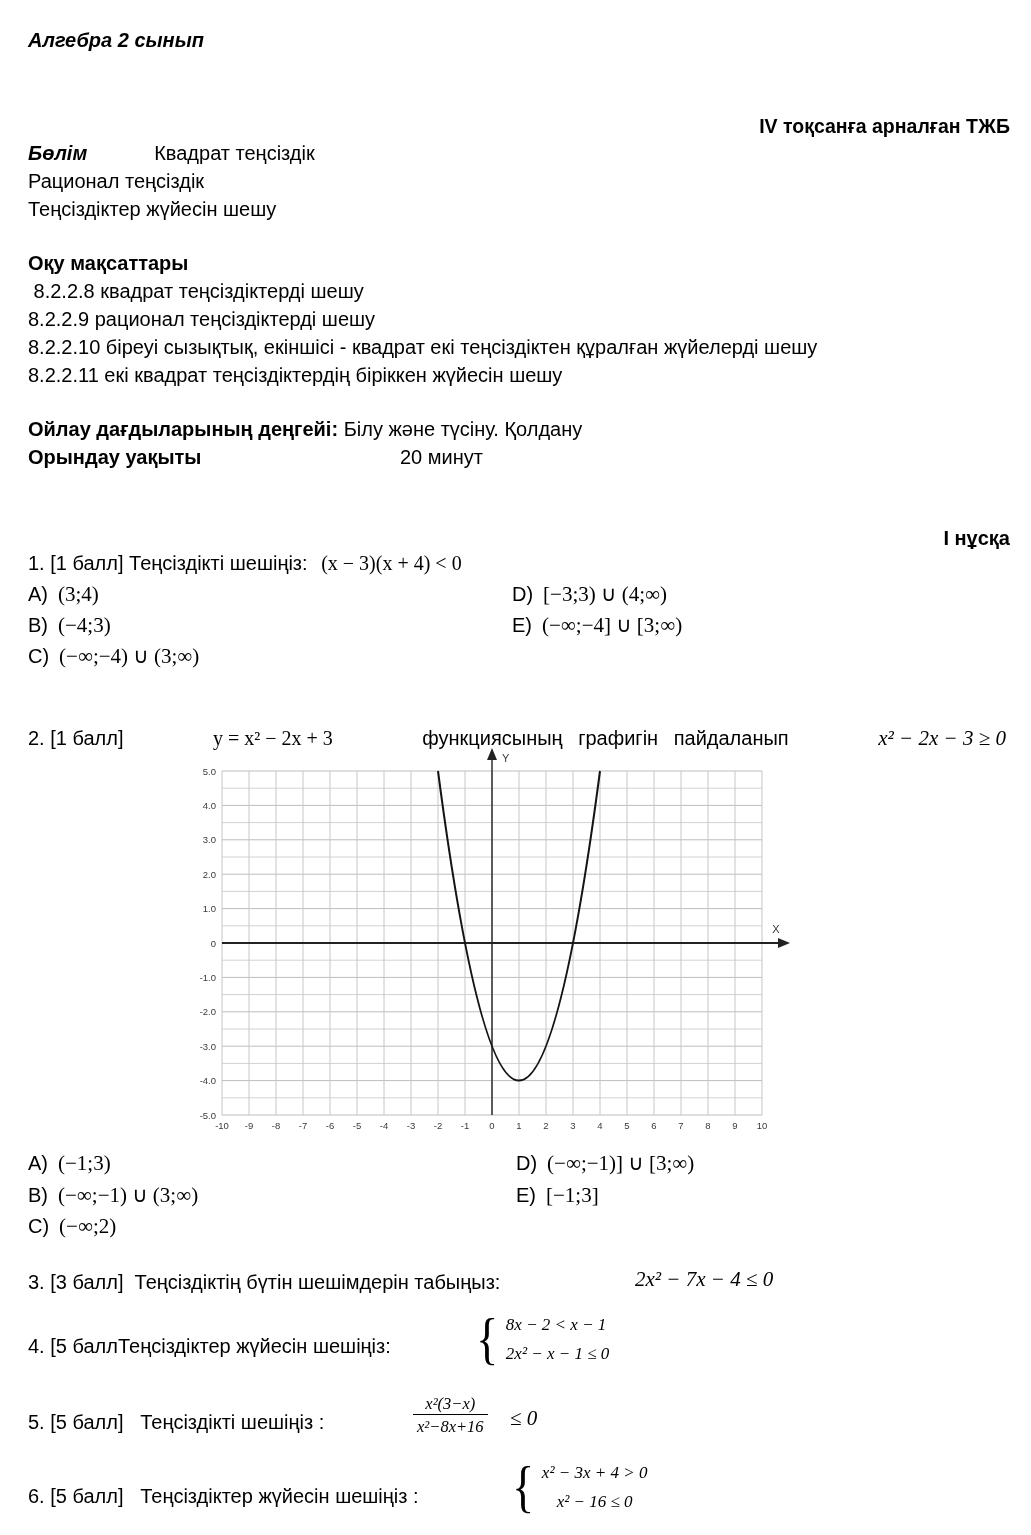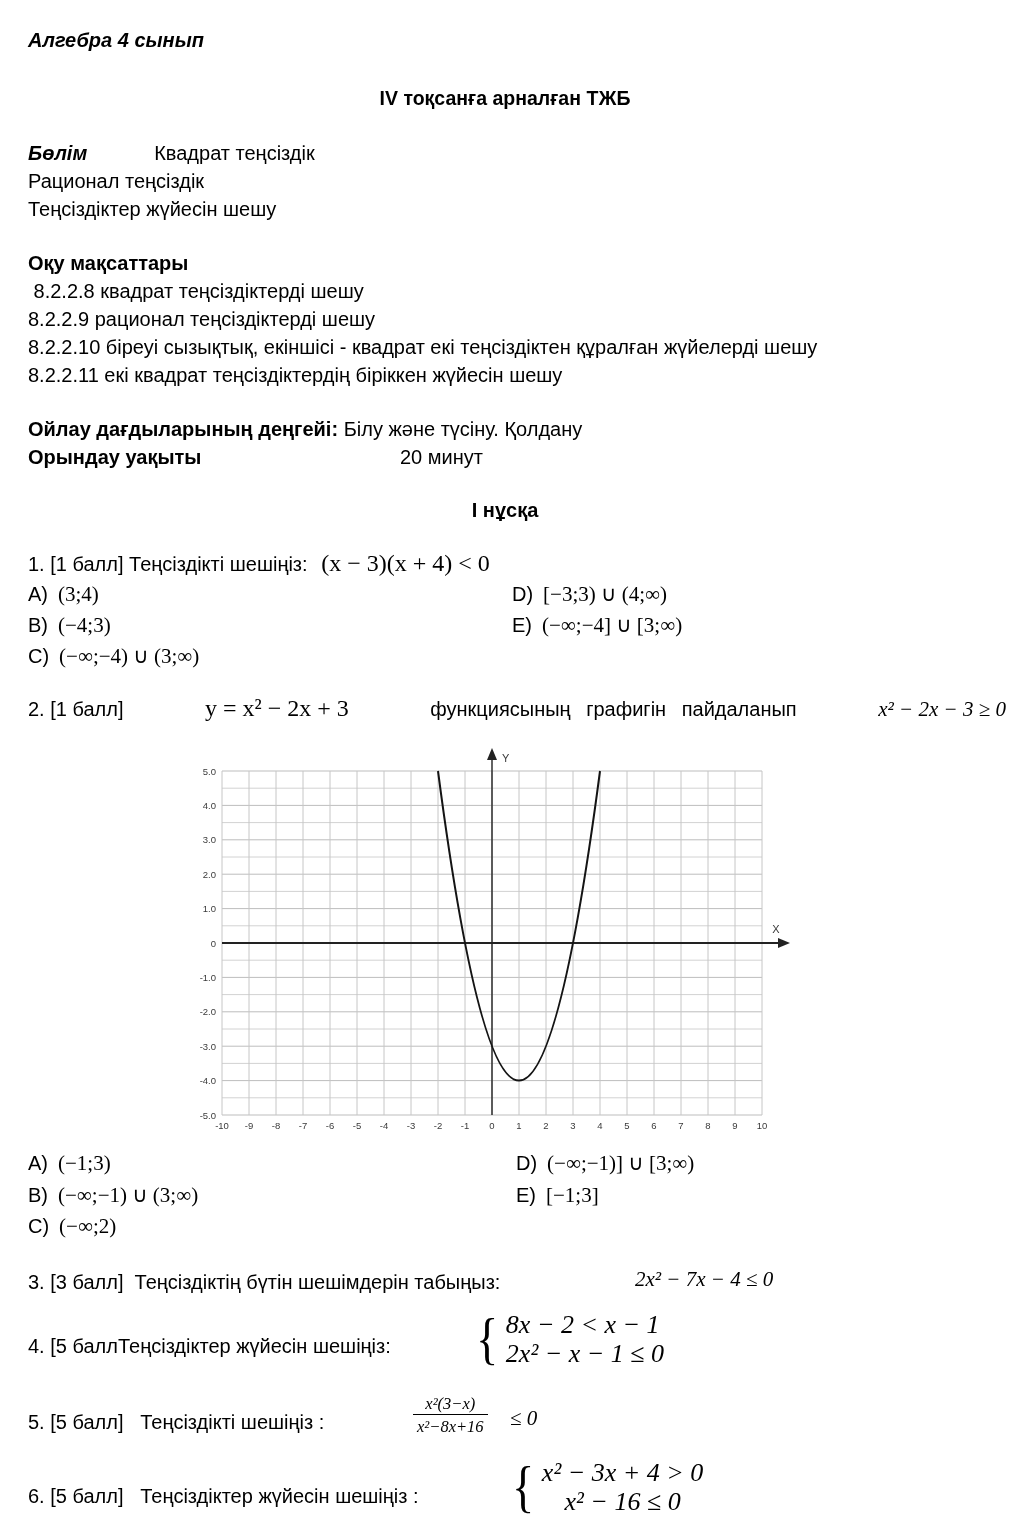--- a/index.html
+++ b/index.html
@@ -3,49 +3,49 @@
 <meta charset="utf-8">
 <style>
   html,body{margin:0;padding:0;background:#ffffff;}
   .page{position:relative;width:1031px;height:1535px;background:#fff;color:#000;
         font-family:"Liberation Sans",sans-serif;overflow:hidden;}
   .abs{position:absolute;}
   .b{font-weight:bold;}
   .bi{font-weight:bold;font-style:italic;}
   .t20{font-size:20px;line-height:28px;}
   .t19{font-size:19.5px;line-height:26px;}
-  .center{text-align:center;}
+  .center{text-align:right;margin-top:28px;}
   .pre{white-space:pre-wrap;}
   
-  .mu{font-family:"Liberation Serif",serif;font-size:24px;}
+  .mu{font-family:"Liberation Serif",serif;font-size:20px;}
   .mi{font-family:"Liberation Serif",serif;font-style:italic;font-size:21px;}
   .opt{font-size:20px;line-height:26px;}
   .oval{font-family:"Liberation Serif",serif;font-size:21px;margin-left:10px;}
   
-  .q2line1{left:28px;top:694px;width:978px;display:flex;justify-content:space-between;align-items:baseline;}
+  .q2line1{left:28px;top:724px;width:978px;display:flex;justify-content:space-between;align-items:baseline;}
   .wsp{word-spacing:10px;}
   
   .sys{display:flex;align-items:center;}
   .brace{font-family:"Liberation Serif",serif;font-size:58px;font-weight:400;line-height:58px;
          transform:scaleX(.8);transform-origin:left center;}
   .sysrows{display:flex;flex-direction:column;margin-left:2px;}
-  .sysrows .row{font-family:"Liberation Serif",serif;font-style:italic;font-size:26px;line-height:29px;}
+  .sysrows .row{font-family:"Liberation Serif",serif;font-style:italic;font-size:17px;line-height:29px;}
   .row-centered{text-align:center;}
   
   .frac{display:inline-flex;flex-direction:column;align-items:center;
         font-family:"Liberation Serif",serif;font-style:italic;font-size:16.5px;line-height:19px;}
   .frac .num{padding:0 4px 1px;}
   .frac .den{border-top:1.5px solid #000;padding:2px 4px 0;}
 </style>
 </head>
 <body>
 
 <div class="page">
 
-  <div class="abs bi t20" style="left:28px;top:26px">Алгебра 4 сынып</div>
+  <div class="abs bi t20" style="left:28px;top:26px">Алгебра 2 сынып</div>
 
   <div class="abs b t19 center" style="left:0;top:85px;width:1010px">IV тоқсанға арналған ТЖБ</div>
 
   <div class="abs t20" style="left:28px;top:139px">
     <span class="bi">Бөлім</span><span class="t20" style="margin-left:67px">Квадрат теңсіздік</span>
   </div>
   <div class="abs t20" style="left:28px;top:167px">Рационал теңсіздік</div>
   <div class="abs t20" style="left:28px;top:195px">Теңсіздіктер жүйесін шешу</div>
 
   <div class="abs b t20" style="left:28px;top:249px">Оқу мақсаттары</div>

